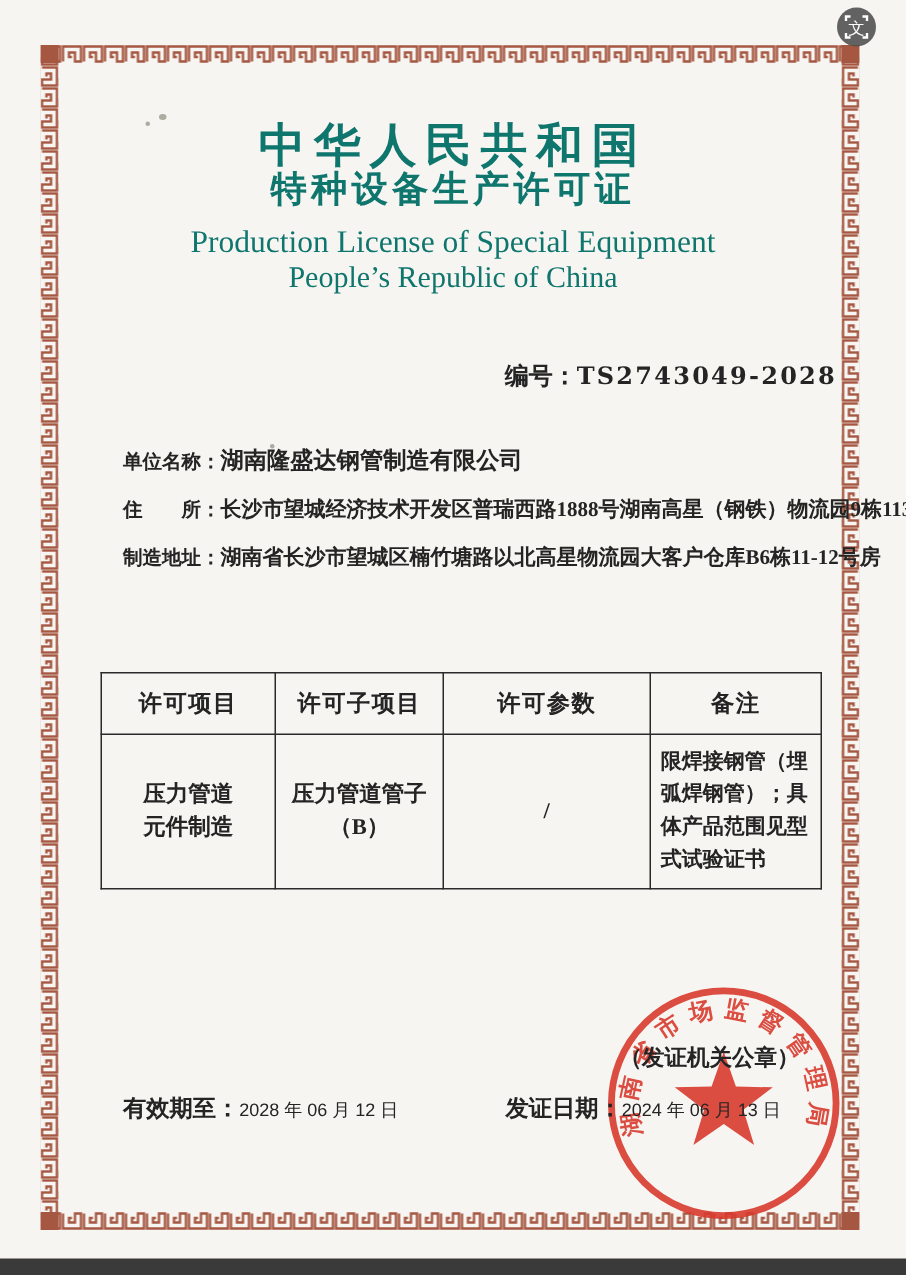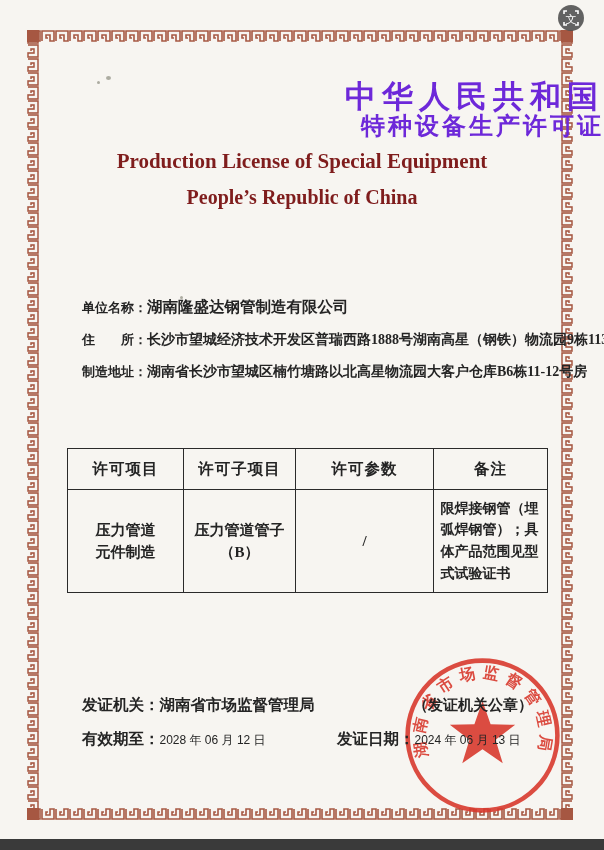--- a/index.html
+++ b/index.html
@@ -1,27 +1,27 @@
 <!DOCTYPE html>
 <html><head>
 <meta charset="utf-8">
 <style>
   html,body{margin:0;padding:0;background:#e9e7e3;}
   .page{position:relative;width:604px;height:850px;background:#f7f5f1;overflow:hidden;
         font-family:"Liberation Serif","DejaVu Serif",serif;color:#242424;}
   
   .frame{position:absolute;left:27px;top:30px;}
   
-  .title-cn{position:absolute;left:0;width:100%;text-align:right;
-            font-family:"Liberation Sans","DejaVu Sans",sans-serif;font-weight:bold;color:#6d28d9;}
+  .title-cn{position:absolute;left:0;width:100%;text-align:center;
+            font-family:"Liberation Sans","DejaVu Sans",sans-serif;font-weight:bold;color:#0f766e;}
   .t1{top:76px;font-size:31px;letter-spacing:6px;}
   .t2{top:110px;font-size:24px;letter-spacing:3px;}
-  .title-en{position:absolute;left:0;width:100%;text-align:center;color:#7f1d1d;font-weight:700;}
+  .title-en{position:absolute;left:0;width:100%;text-align:center;color:#0f766e;font-weight:400;}
   .e1{top:149px;font-size:21px;}
-  .e2{top:174px;font-size:20px;margin-top:12px;}
+  .e2{top:174px;font-size:20px;}
   
   .license-no{position:absolute;top:241px;right:46px;font-size:16px;font-weight:bold;white-space:nowrap;}
   .license-no .val{font-family:"DejaVu Serif","Liberation Serif",serif;letter-spacing:1.5px;}
   
   .field{position:absolute;left:82px;font-weight:bold;white-space:nowrap;}
   .f1{top:297px;font-size:15.5px;}
   .f2{top:331px;font-size:14px;}
   .f3{top:363px;font-size:14px;}
   .field .lbl{font-size:13px;text-align:right;}
   .statement{position:absolute;left:95px;top:402px;font-size:16px;font-weight:bold;}
@@ -77,20 +77,23 @@
     <rect x="534" y="0" width="12" height="12" fill="#a65742"></rect>
     <rect x="0" y="778" width="12" height="12" fill="#a65742"></rect>
     <rect x="534" y="778" width="12" height="12" fill="#a65742"></rect>
   </svg>
 
   <div class="title-cn t1">中华人民共和国</div>
   <div class="title-cn t2">特种设备生产许可证</div>
   <div class="title-en e1">Production License of Special Equipment</div>
   <div class="title-en e2">People’s Republic of China</div>
 
+  <div class="license-no">
+    <span class="lbl">编号：</span><span class="val">TS2743049-2028</span>
+  </div>
 
   <div class="field f1">
     <span class="lbl">单位名称：</span><span>湖南隆盛达钢管制造有限公司</span>
   </div>
   <div class="field f2">
     <span class="lbl">住　　所：</span><span>长沙市望城经济技术开发区普瑞西路1888号湖南高星（钢铁）物流园9栋113</span>
   </div>
   <div class="field f3">
     <span class="lbl">制造地址：</span><span>湖南省长沙市望城区楠竹塘路以北高星物流园大客户仓库B6栋11-12号房</span>
   </div>
@@ -129,23 +132,20 @@
 
   <svg class="seal" width="167" height="167" viewBox="0 0 165 165">
     <circle cx="82.5" cy="82.5" r="74" fill="none" stroke="#d93a2e" stroke-width="4.5"></circle>
     <path id="sealArc" d="M 30.8 106.6 A 57 57 0 1 1 134.2 106.6" fill="none"></path>
     <text font-size="15.5" font-weight="bold" fill="#d93a2e" letter-spacing="6.5" font-family="Liberation Serif, DejaVu Serif, serif">
       <textPath href="#sealArc" startOffset="50%" text-anchor="middle">湖南省市场监督管理局</textPath>
     </text>
     <polygon fill="#d93a2e" points="82.5,48.5 90.5,71.5 114.8,72 95.4,86.7 102.5,110 82.5,96.1 62.5,110 69.6,86.7 50.2,72 74.5,71.5"></polygon>
   </svg>
 
-  <div class="issuer">
-    <span>发证机关：</span><span>湖南省市场监督管理局</span>
-  </div>
   <div class="seal-note">（发证机关公章）</div>
   <div class="valid">
     <span>有效期至：</span><span class="date-val">2028 年 06 月 12 日</span>
   </div>
   <div class="issue-date">
     <span>发证日期：</span><span class="date-val">2024 年 06 月 13 日</span>
   </div>
 
   <svg class="badge" width="30" height="30" viewBox="0 0 30 30">
     <circle cx="15" cy="15" r="13" fill="#4d4d4d" opacity="0.88"></circle>

